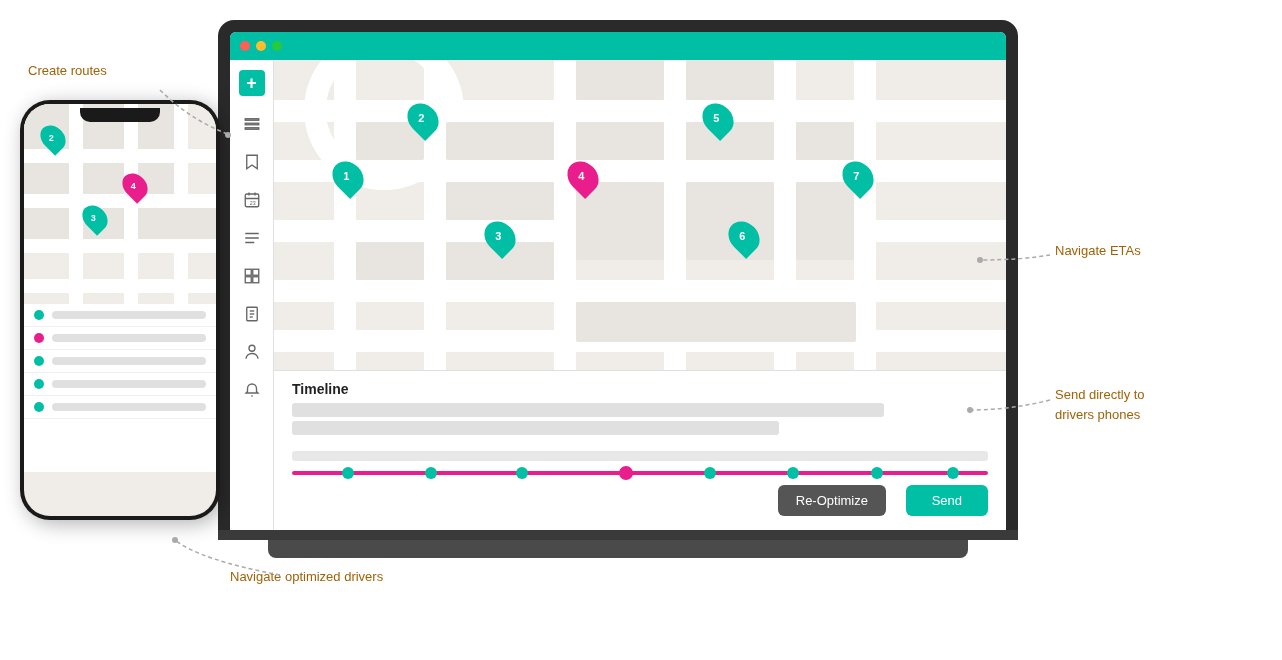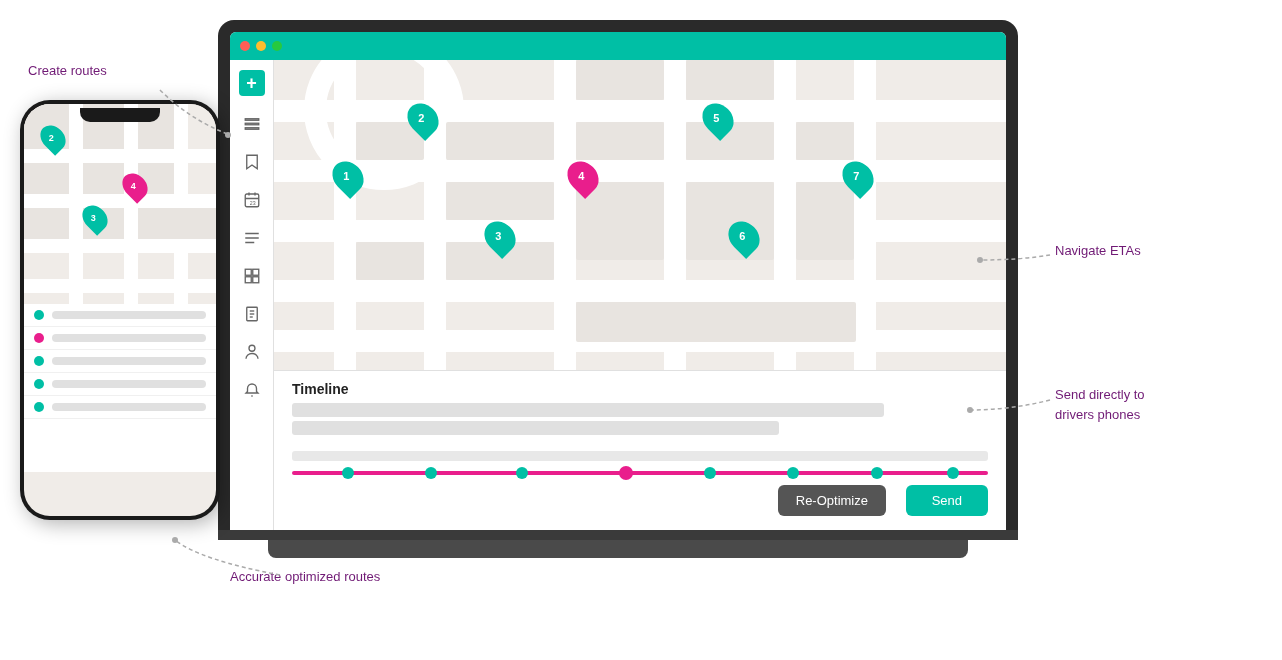--- a/index.html
+++ b/index.html
@@ -413,21 +413,21 @@
       font-size: 13px;
       font-weight: 600;
       gap: 6px;
       cursor: pointer;
     }
 
     
     .annotation {
       position: absolute;
       font-size: 13px;
-      color: #701a75;
+      color: #a16207;
       font-weight: 400;
       line-height: 1.4;
     }
 
     
     svg.annotation-lines {
       position: absolute;
       top: 0;
       left: 0;
       width: 1282px;
@@ -464,21 +464,21 @@
 
 <div class="annotation" style="left: 1055px; top: 242px;">
   <span>Navigate ETAs</span>
 </div>
 
 <div class="annotation" style="left: 1055px; top: 385px; line-height: 1.5;">
   <span>Send directly to<br>drivers phones</span>
 </div>
 
 <div class="annotation" style="left: 230px; top: 568px;">
-  <span>Accurate optimized routes</span>
+  <span>Navigate optimized drivers</span>
 </div>
 
 <div class="laptop">
 
   <div class="laptop-body">
 
     <div class="laptop-screen">
 
       <div class="laptop-titlebar">
         <div class="traffic-light tl-red"></div>

